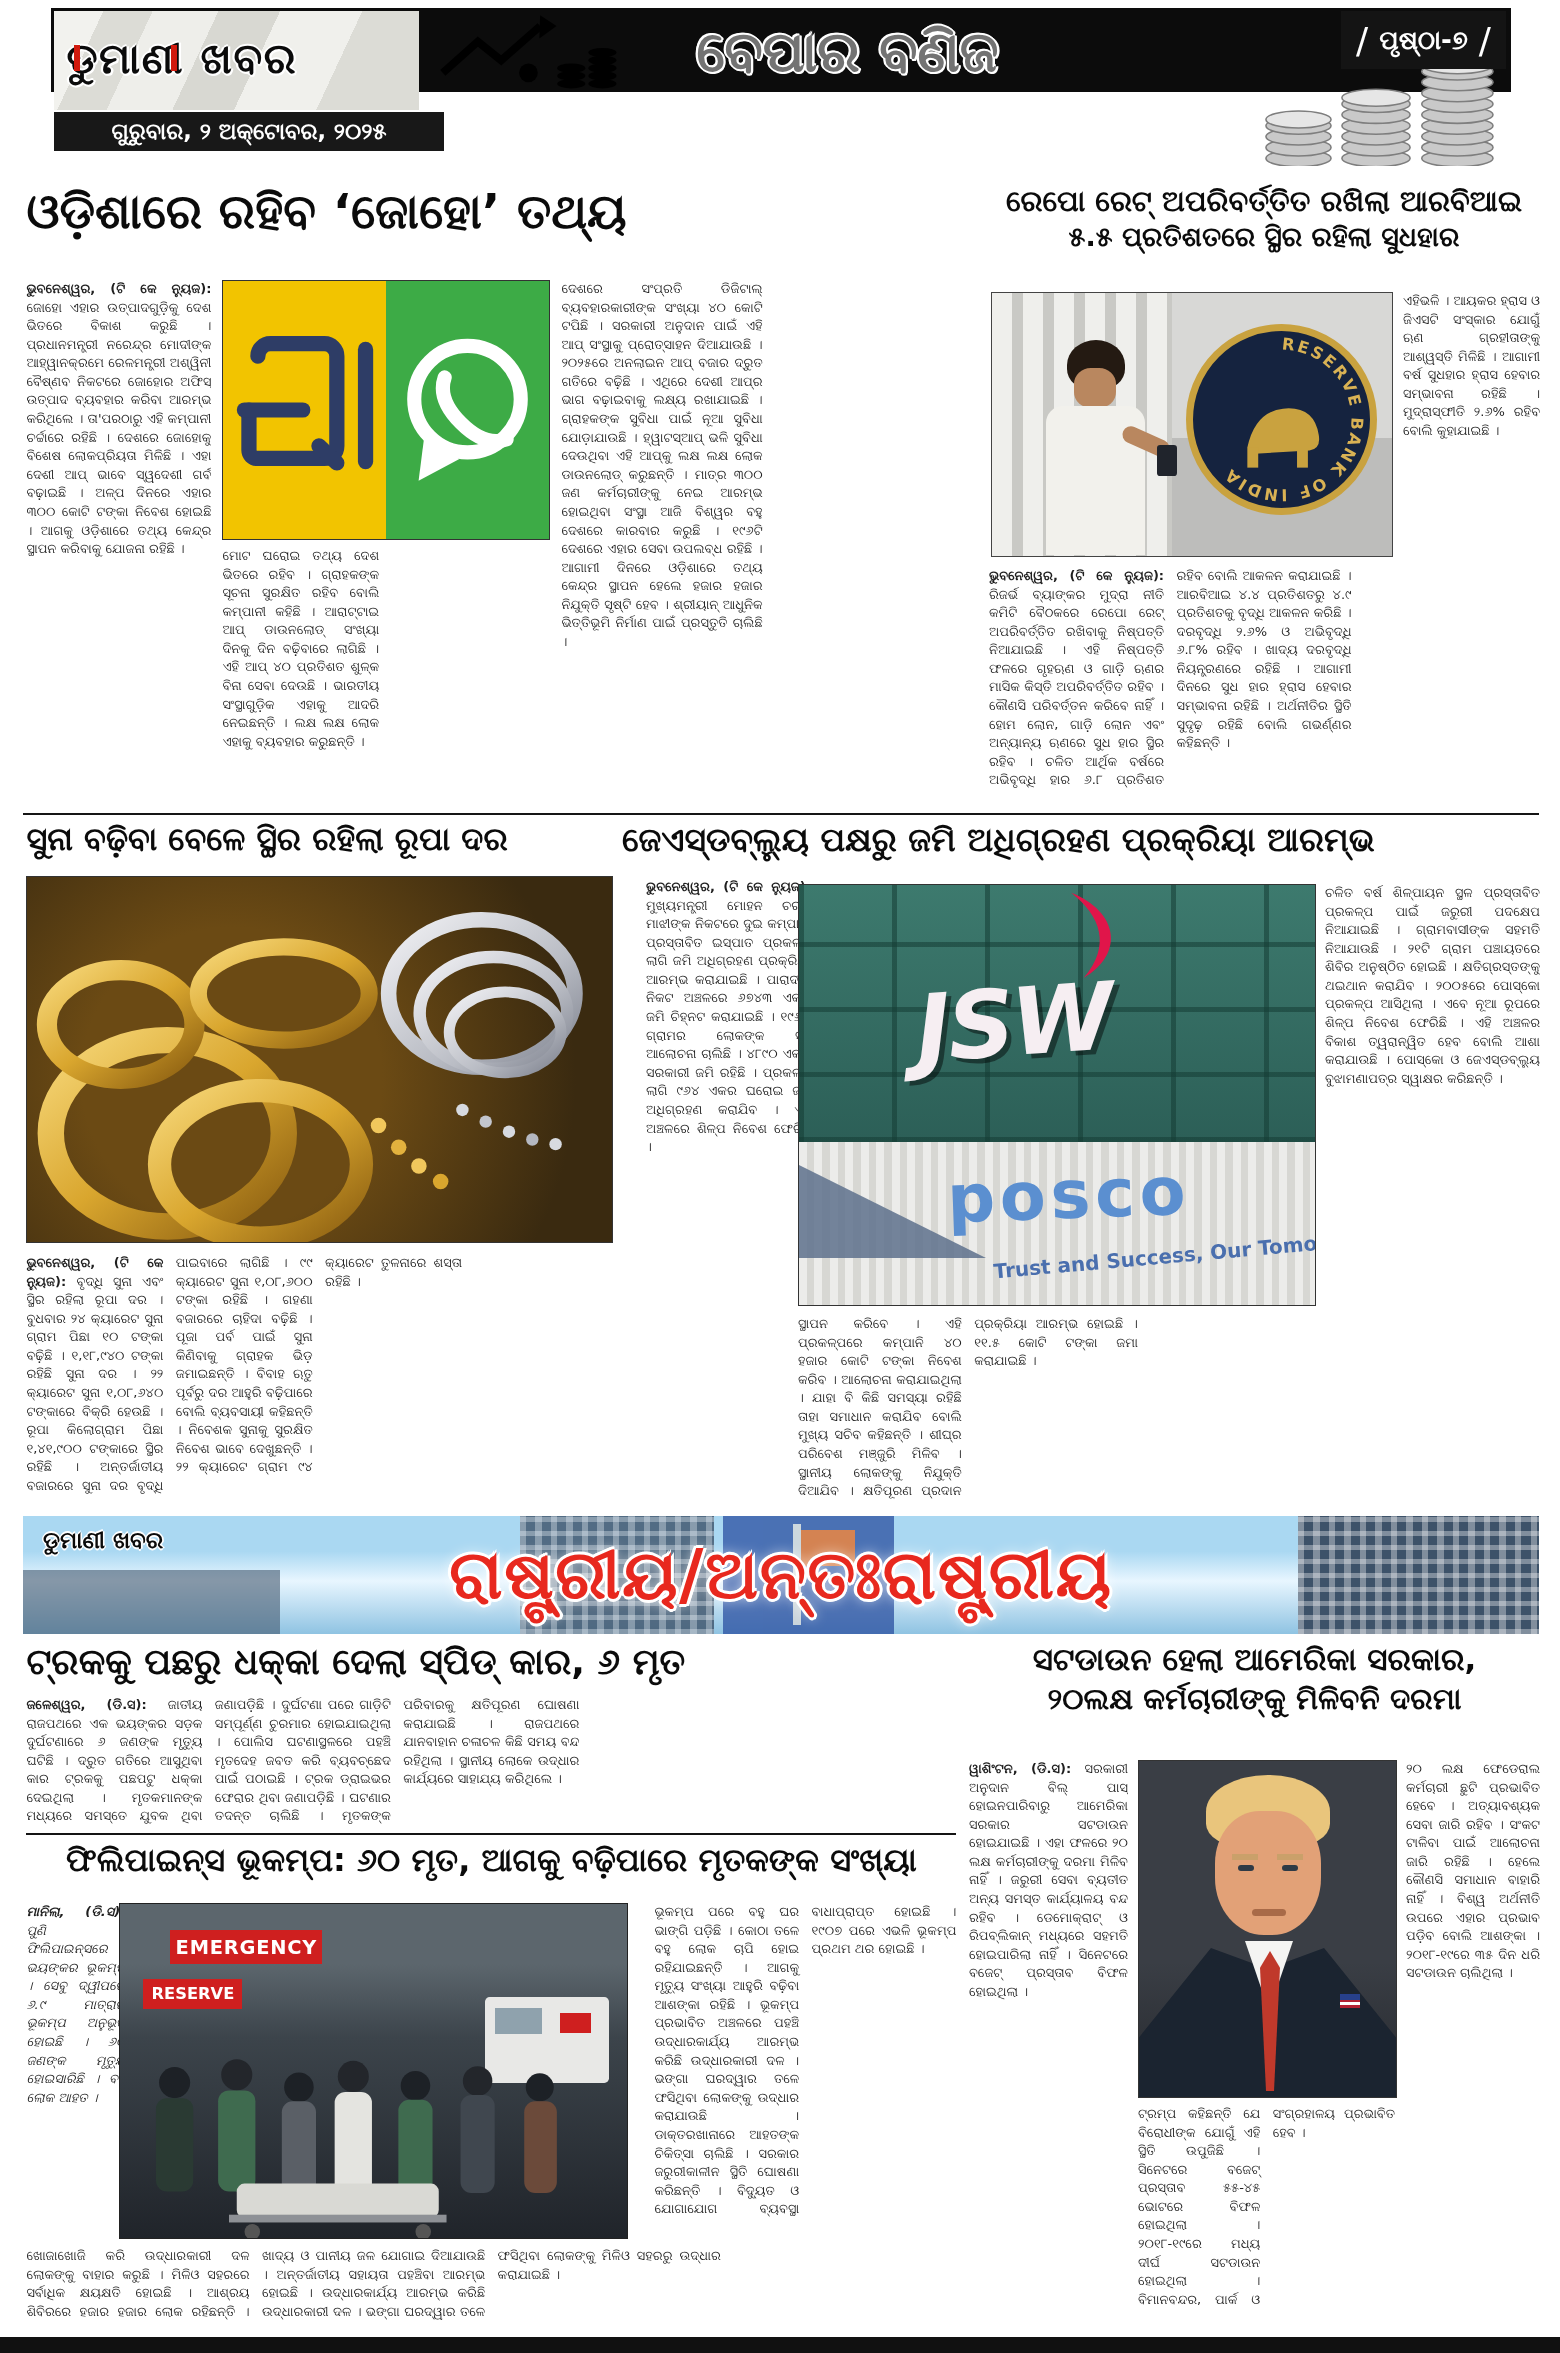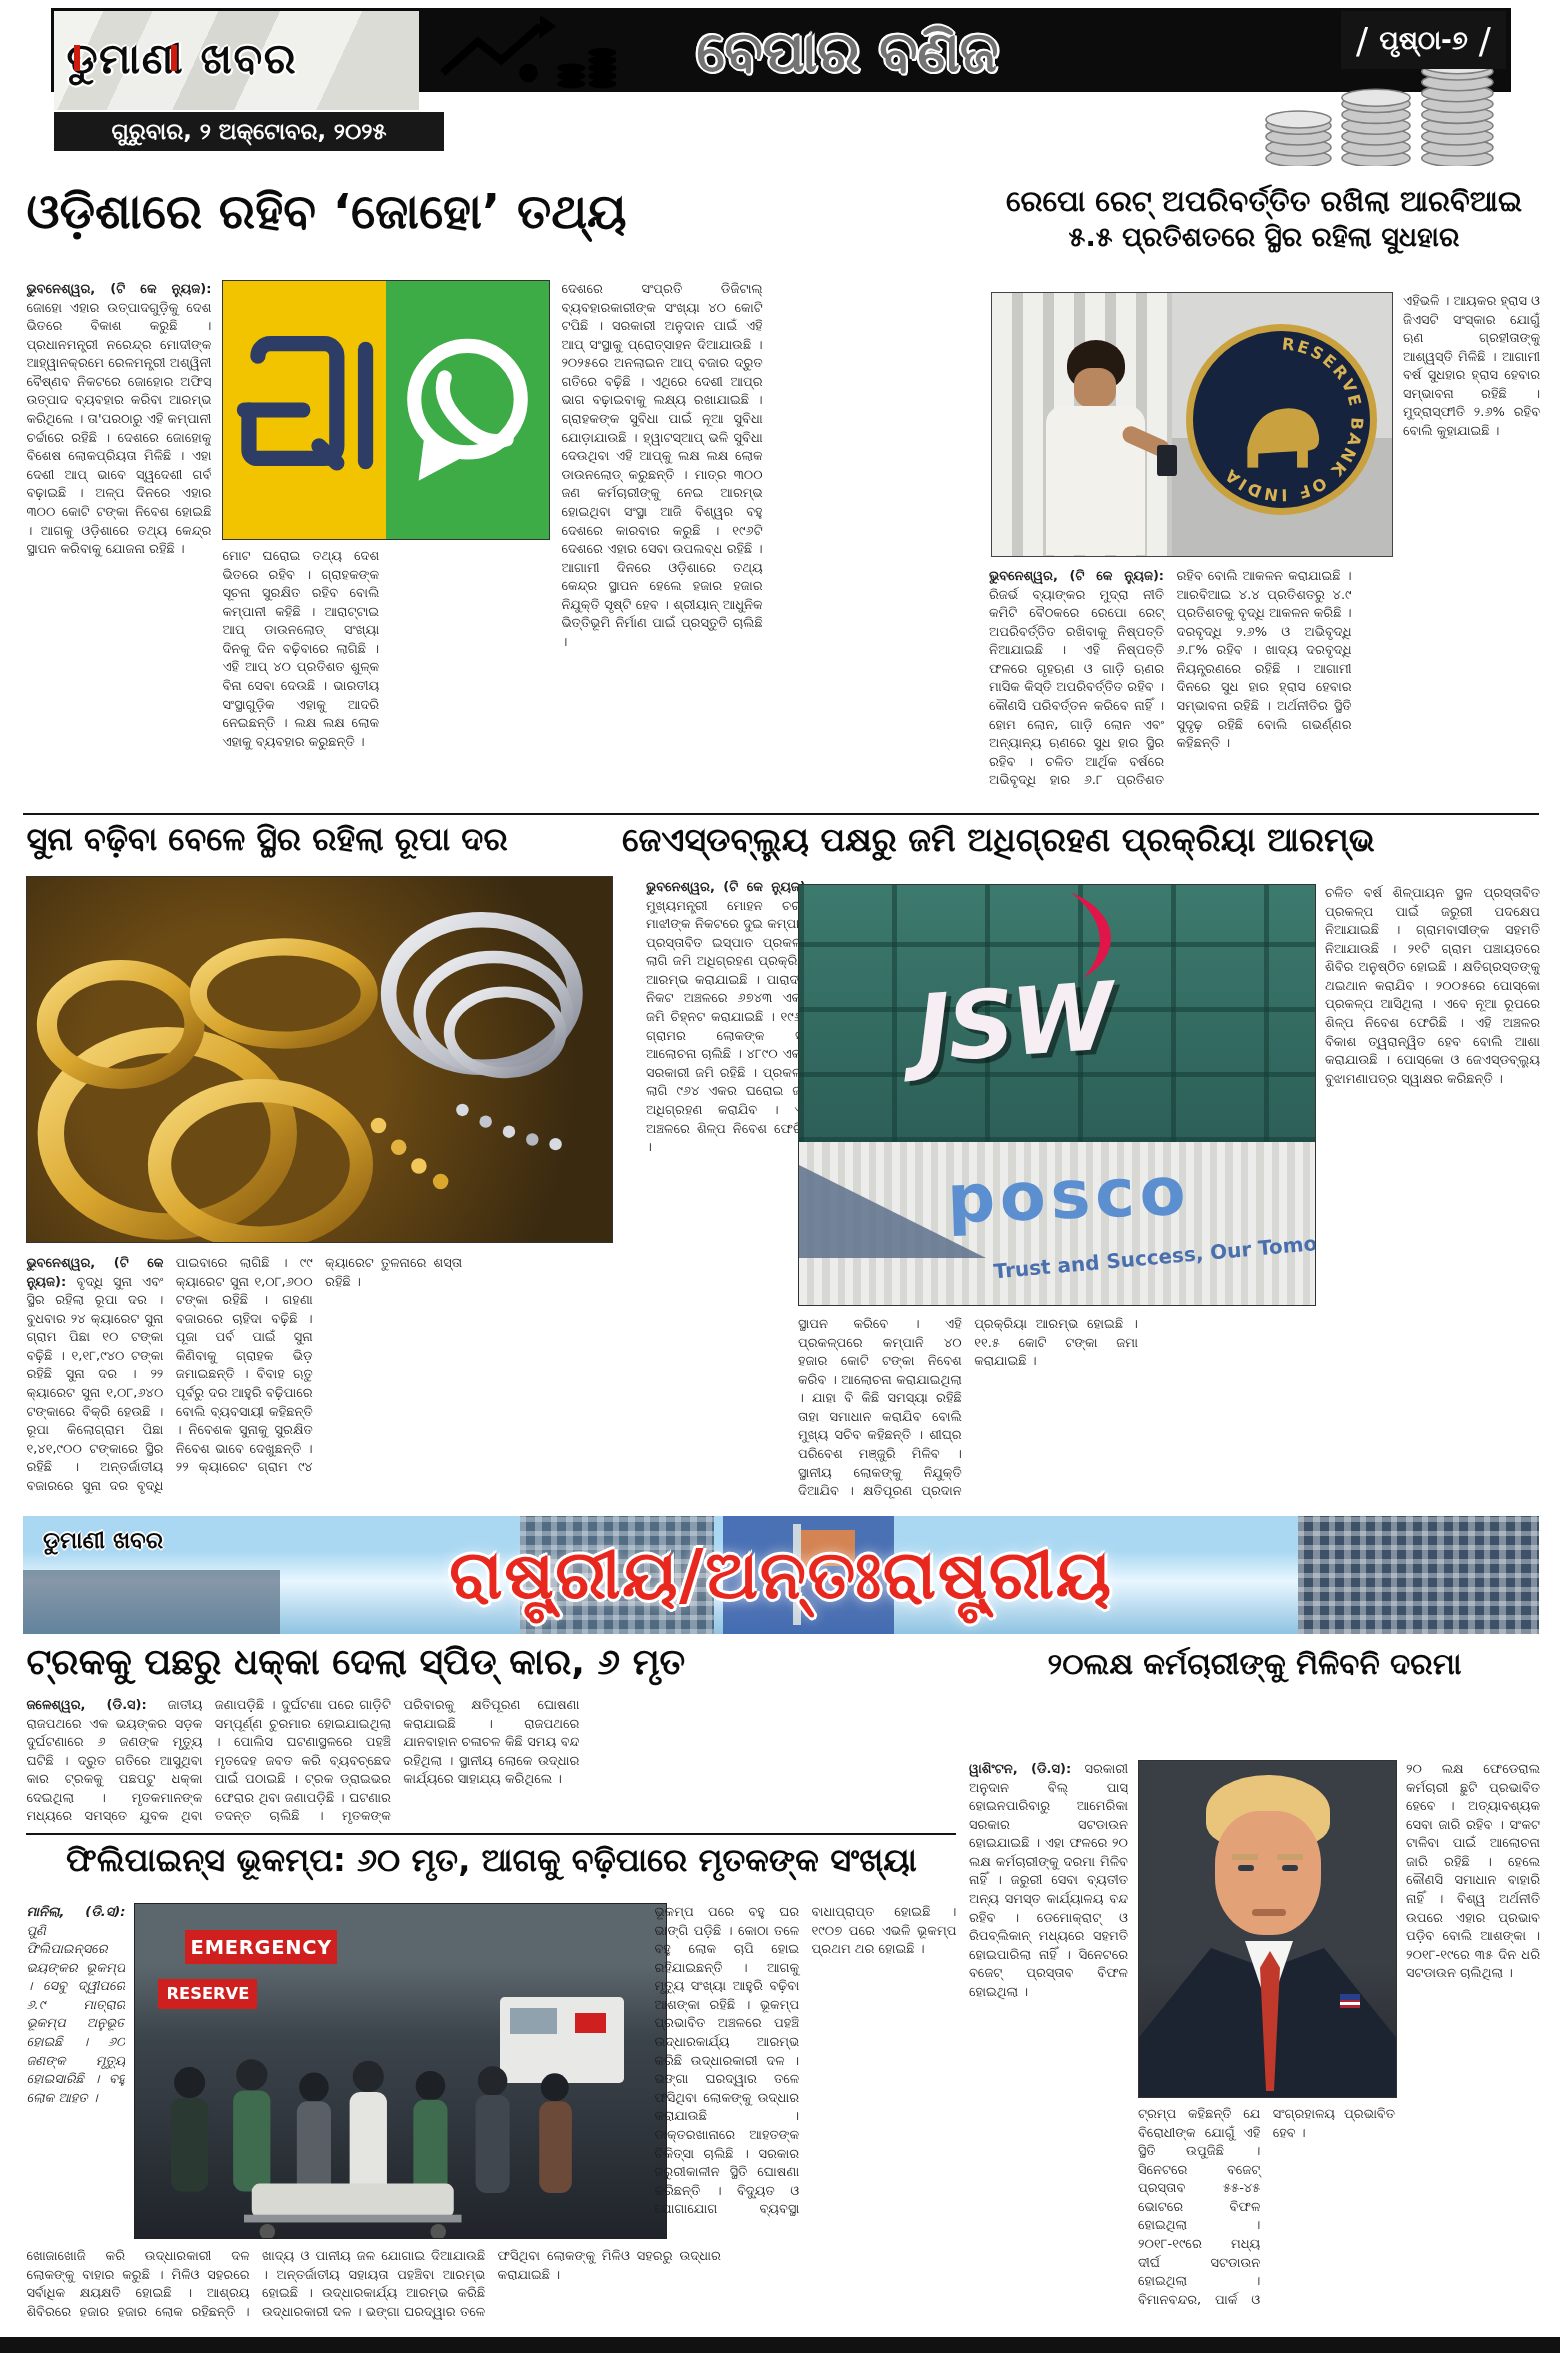--- a/index.html
+++ b/index.html
@@ -316,20 +316,21 @@
   </div>
 
   <div class="abs" style="left:26.4px;top:1642px;width:930px;">
     <div class="headline" style="font-size:36px;">ଟ୍ରକକୁ ପଛରୁ ଧକ୍କା ଦେଲା ସ୍ପିଡ୍ କାର, ୬ ମୃତ</div>
     <div class="abs body-text cols5" style="left:0;top:54px;width:930px;height:131px;">
       <span class="dateline">ଜଳେଶ୍ୱର, (ଡି.ସ): </span><span>ଜାତୀୟ ରାଜପଥରେ ଏକ ଭୟଙ୍କର ସଡ଼କ ଦୁର୍ଘଟଣାରେ ୬ ଜଣଙ୍କ ମୃତ୍ୟୁ ଘଟିଛି । ଦ୍ରୁତ ଗତିରେ ଆସୁଥିବା କାର ଟ୍ରକକୁ ପଛପଟୁ ଧକ୍କା ଦେଇଥିଲା । ମୃତକମାନଙ୍କ ମଧ୍ୟରେ ସମସ୍ତେ ଯୁବକ ଥିବା ଜଣାପଡ଼ିଛି । ଦୁର୍ଘଟଣା ପରେ ଗାଡ଼ିଟି ସମ୍ପୂର୍ଣ୍ଣ ଚୁରମାର ହୋଇଯାଇଥିଲା । ପୋଲିସ ଘଟଣାସ୍ଥଳରେ ପହଞ୍ଚି ମୃତଦେହ ଜବତ କରି ବ୍ୟବଚ୍ଛେଦ ପାଇଁ ପଠାଇଛି । ଟ୍ରକ ଡ୍ରାଇଭର ଫେରାର ଥିବା ଜଣାପଡ଼ିଛି । ଘଟଣାର ତଦନ୍ତ ଚାଲିଛି । ମୃତକଙ୍କ ପରିବାରକୁ କ୍ଷତିପୂରଣ ଘୋଷଣା କରାଯାଇଛି । ରାଜପଥରେ ଯାନବାହାନ ଚଳାଚଳ କିଛି ସମୟ ବନ୍ଦ ରହିଥିଲା । ସ୍ଥାନୀୟ ଲୋକେ ଉଦ୍ଧାର କାର୍ଯ୍ୟରେ ସାହାଯ୍ୟ କରିଥିଲେ ।</span>
     </div>
   </div>
 
   <div class="abs" style="left:969px;top:1642px;width:571px;">
+    <div class="headline" style="font-size:31px;text-align:center;">ସଟଡାଉନ ହେଲା ଆମେରିକା ସରକାର,</div>
     <div class="headline" style="font-size:29.5px;text-align:center;margin-top:6.2px;">୨୦ଲକ୍ଷ କର୍ମଚାରୀଙ୍କୁ ମିଳିବନି ଦରମା</div>
 
     <div class="abs body-text" style="left:0;top:118px;width:159px;height:577px;column-count:1;">
       <span class="dateline">ୱାଶିଂଟନ, (ଡି.ସ): </span><span>ସରକାରୀ ଅନୁଦାନ ବିଲ୍ ପାସ୍ ହୋଇନପାରିବାରୁ ଆମେରିକା ସରକାର ସଟଡାଉନ ହୋଇଯାଇଛି । ଏହା ଫଳରେ ୨୦ ଲକ୍ଷ କର୍ମଚାରୀଙ୍କୁ ଦରମା ମିଳିବ ନାହିଁ । ଜରୁରୀ ସେବା ବ୍ୟତୀତ ଅନ୍ୟ ସମସ୍ତ କାର୍ଯ୍ୟାଳୟ ବନ୍ଦ ରହିବ । ଡେମୋକ୍ରାଟ୍ ଓ ରିପବ୍ଲିକାନ୍ ମଧ୍ୟରେ ସହମତି ହୋଇପାରିଲା ନାହିଁ । ସିନେଟରେ ବଜେଟ୍ ପ୍ରସ୍ତାବ ବିଫଳ ହୋଇଥିଲା ।</span>
     </div>
 
     <div class="abs trump" style="left:169px;top:118px;width:257px;height:336px;border:0.8px solid #333;">
       <div class="abs t-hair" style="left:67px;top:14px;width:124px;height:73px;"></div>
       <div class="abs t-face" style="left:76px;top:50px;width:106px;height:124px;"></div>
       <div class="abs" style="left:93px;top:93px;width:26.4px;height:6.2px;background:#caa06a;"></div>
@@ -352,21 +353,21 @@
     </div>
   </div>
 
   <div class="abs" style="left:26.4px;top:1833px;width:930px;border-top:2.3px solid #141414;">
     <div class="headline" style="font-size:32px;margin-top:7.8px;text-align:center;">ଫିଲିପାଇନ୍ସ ଭୂକମ୍ପ: ୬୦ ମୃତ, ଆଗକୁ ବଢ଼ିପାରେ ମୃତକଙ୍କ ସଂଖ୍ୟା</div>
 
     <div class="abs body-text" style="left:0;top:68px;width:99px;height:334px;column-count:1;font-style:italic;">
       <span class="dateline">ମାନିଲା, (ଡି.ସ): </span><span>ପୁଣି ଫିଲିପାଇନ୍ସରେ ଭୟଙ୍କର ଭୂକମ୍ପ । ସେବୁ ଦ୍ୱୀପରେ ୬.୯ ମାତ୍ରାର ଭୂକମ୍ପ ଅନୁଭୂତ ହୋଇଛି । ୬୦ ଜଣଙ୍କ ମୃତ୍ୟୁ ହୋଇସାରିଛି । ବହୁ ଲୋକ ଆହତ ।</span>
     </div>
 
-    <div class="abs emg" style="left:108px;top:68px;width:507px;height:334px;border:0.8px solid #222;padding-left:24px;">
+    <div class="abs emg" style="left:93px;top:68px;width:507px;height:334px;border:0.8px solid #222;">
       <div class="abs" style="left:0;top:0;width:507px;height:47px;background:#6e7warning77;"></div>
       <div class="abs emg-sign" style="left:50px;top:26.4px;width:152px;height:34px;font-size:19.4px;letter-spacing:0.8px;">
         <span>EMERGENCY</span>
       </div>
       <div class="abs emg-sign" style="left:23px;top:75px;width:99px;height:29.5px;font-size:16.3px;">
         <span>RESERVE</span>
       </div>
       <div class="abs van" style="left:365px;top:93px;width:124px;height:86px;">
         <div class="abs" style="left:9.3px;top:11px;width:47px;height:26.4px;background:#8fa2ad;"></div>
         <div class="abs" style="left:75px;top:15.5px;width:31px;height:20px;background:#cf1f1f;"></div>

